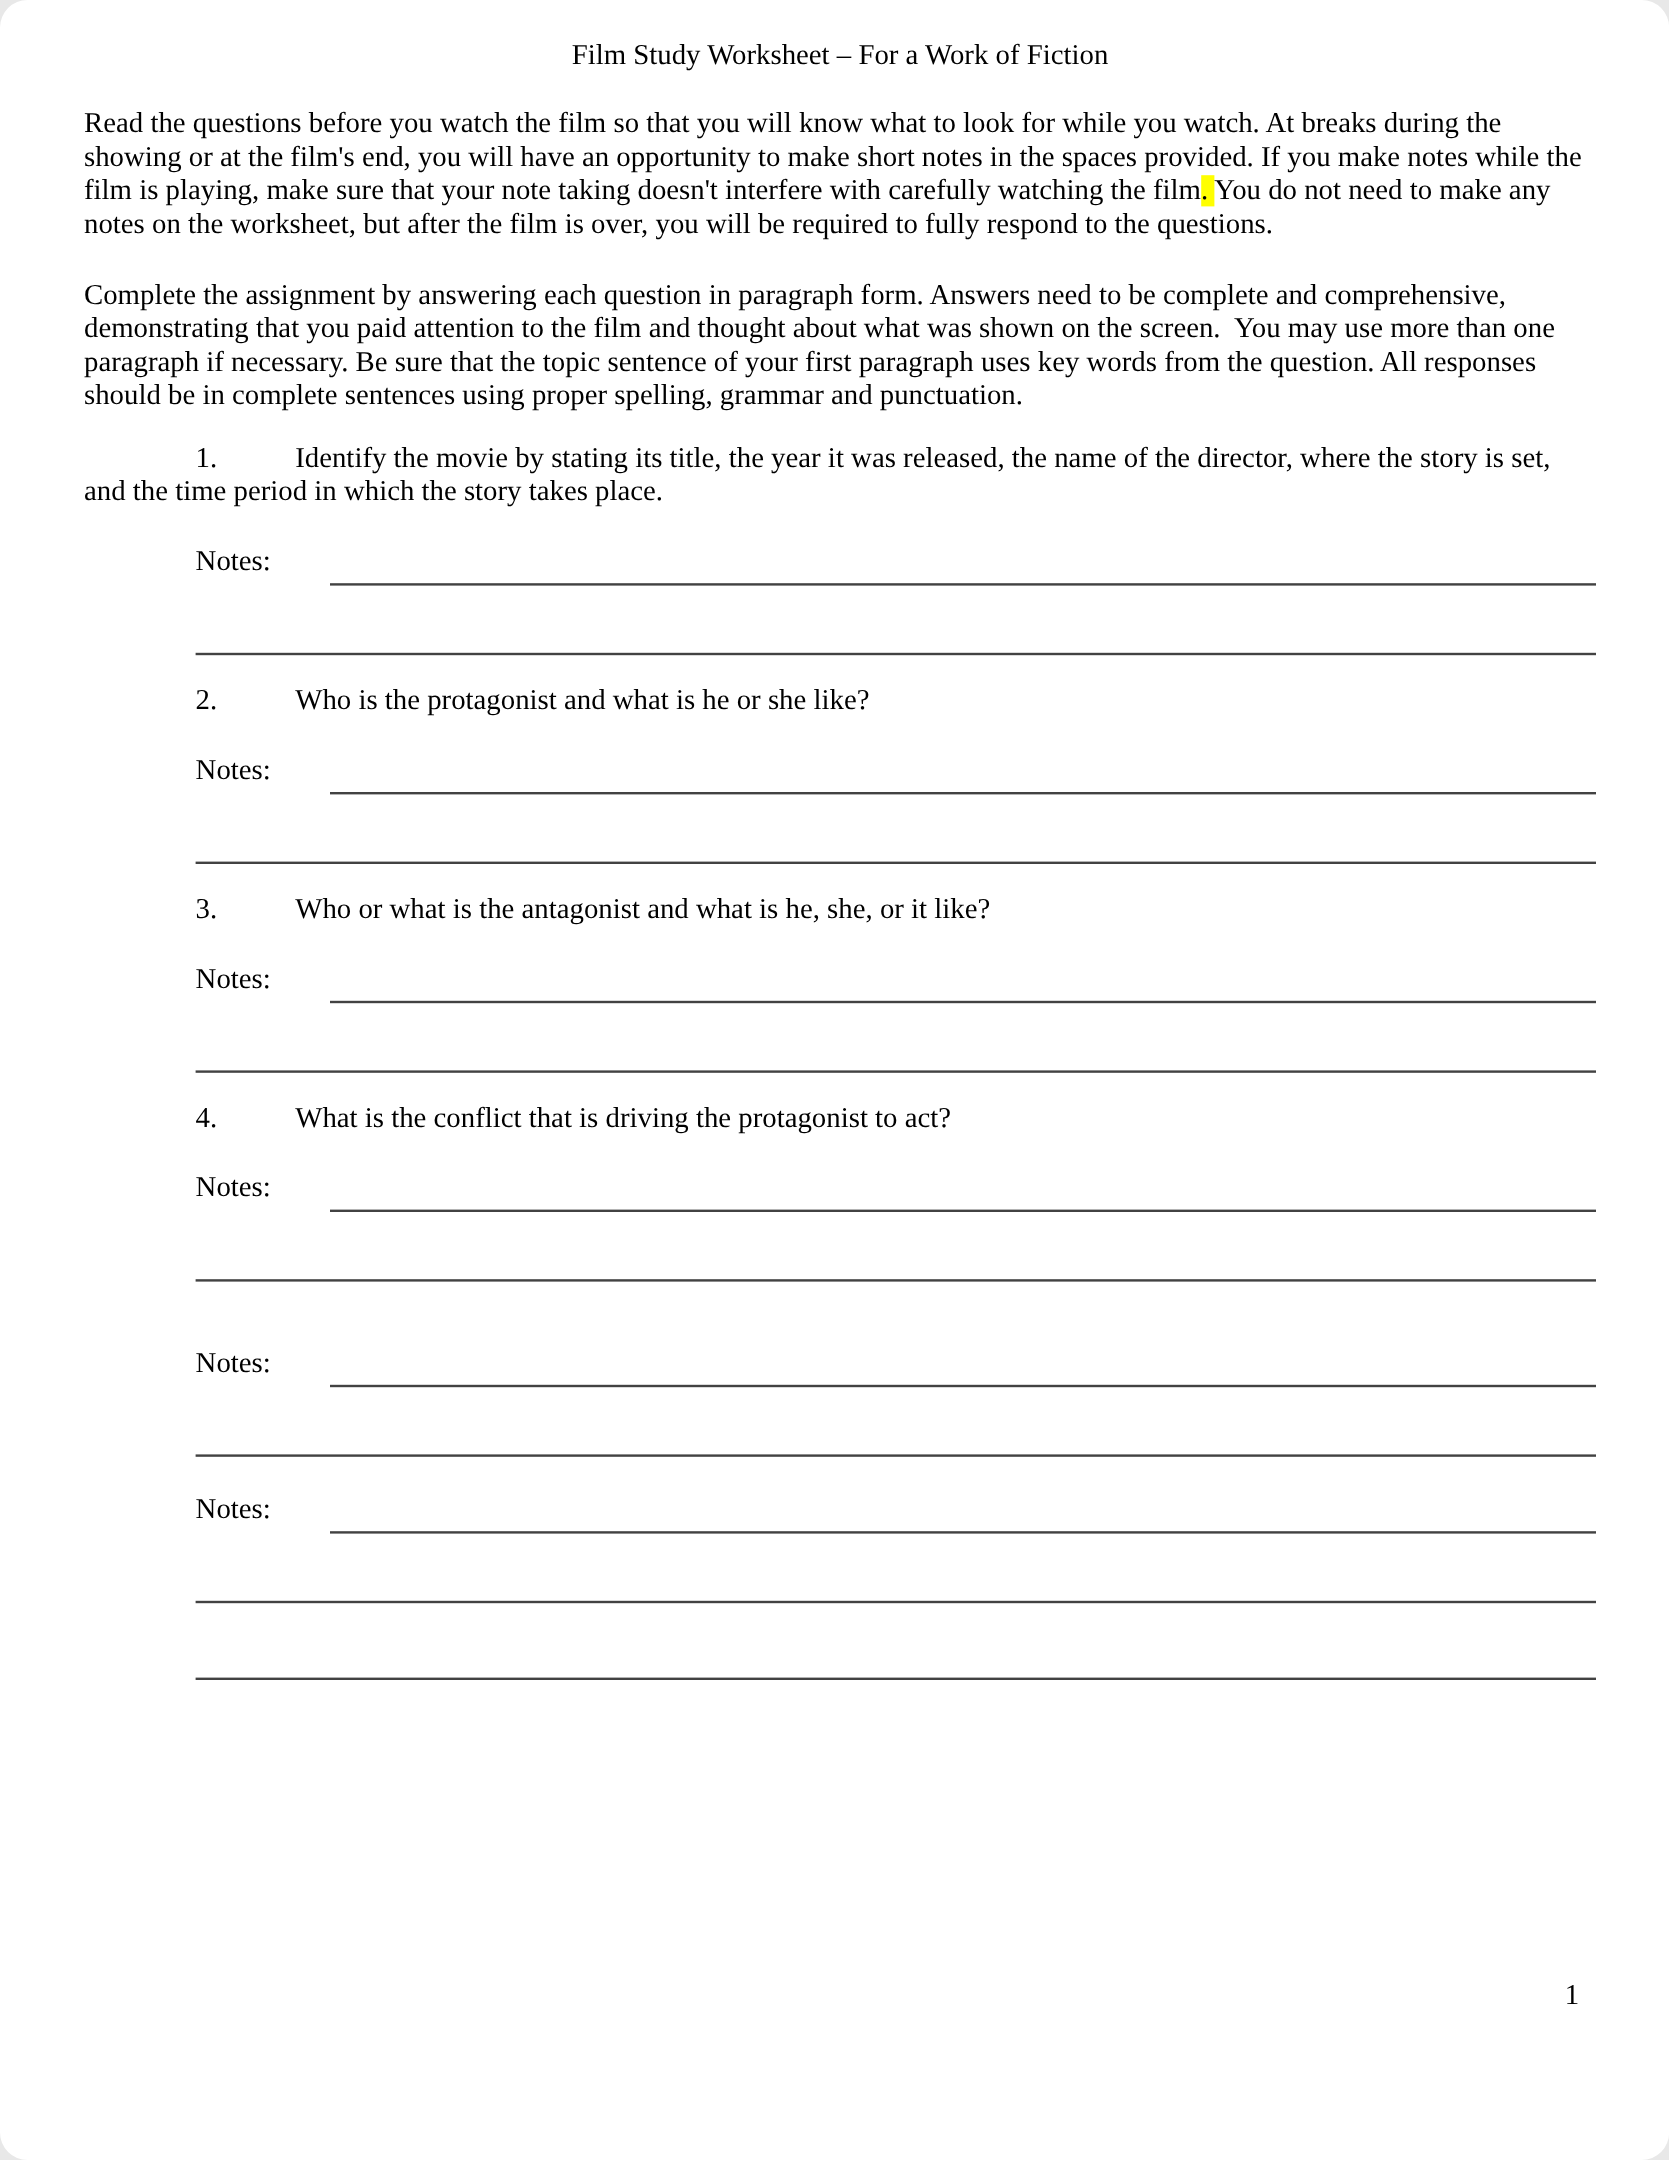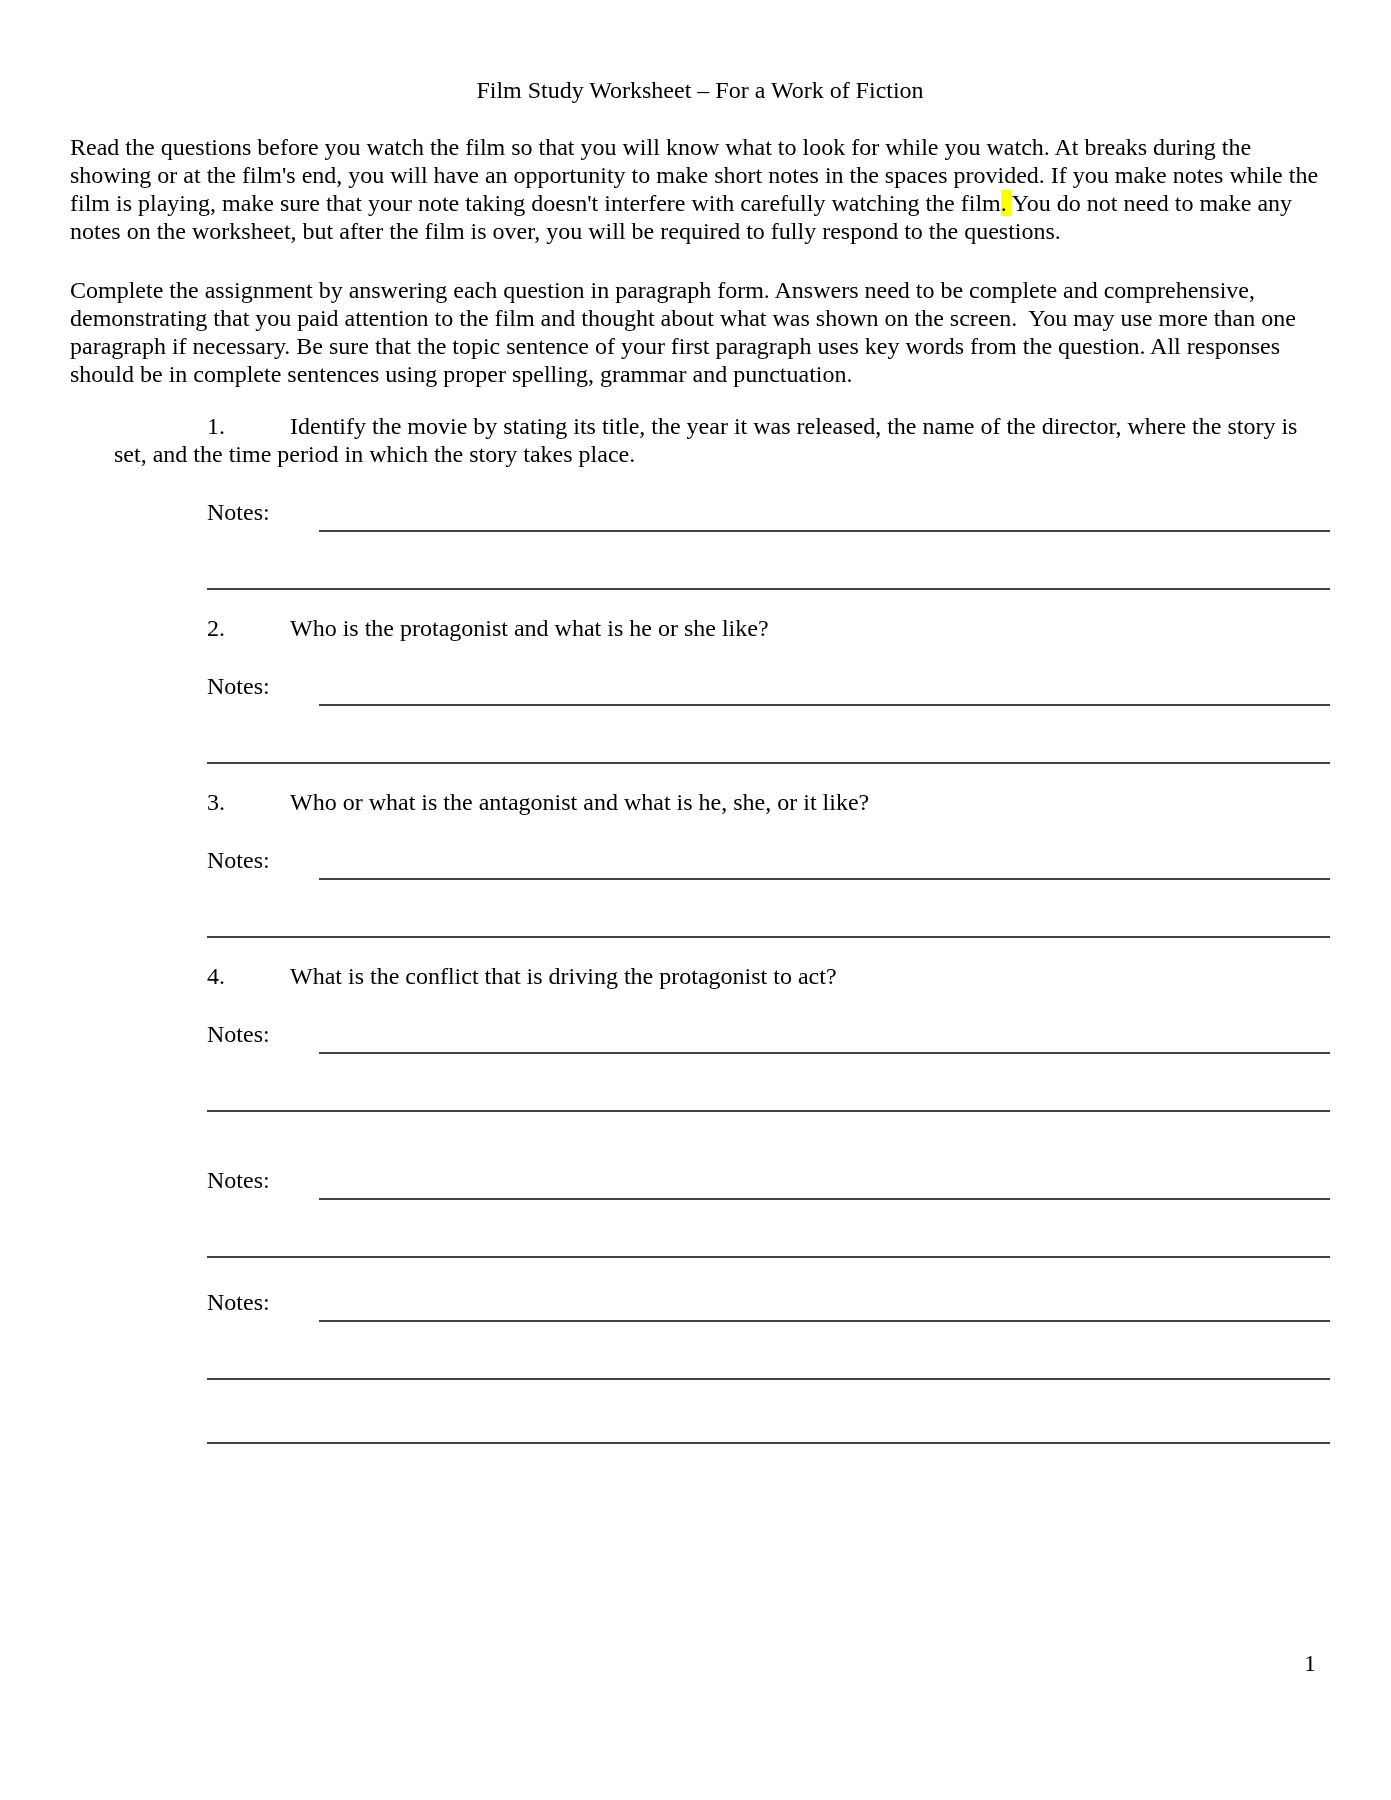--- a/index.html
+++ b/index.html
@@ -7,42 +7,43 @@
   .page {
     position: relative;
     width: 1391px;
     height: 1800px;
     margin: 0 auto;
     background: #ffffff;
     color: #000000;
     font-family: "Liberation Serif", "DejaVu Serif", serif;
     font-size: 24px;
     line-height: 28px;
-    padding: 76px 61px 0 70px;
+    padding: 32px 61px 0 70px;
     overflow: hidden;
+    border-radius: 23px;
   }
   .doc-title {
     text-align: center;
     font-weight: normal;
     font-size: 24px;
     line-height: 28px;
     margin-bottom: 29px;
   }
   .intro-para {
     white-space: pre-wrap;
     margin-bottom: 31px;
     text-align: left;
   }
   .intro-para.second { margin-bottom: 12px; }
   mark.hl {
     background: #ffff00;
     color: #000000;
     white-space: pre;
   }
-  .question { margin-top: 24px; margin-left: 44px; }
+  .question { margin-top: 24px; }
   .question.extra-space { margin-top: 54px; }
   .q-line {
     text-indent: 93px;
     white-space: pre-wrap;
   }
   .q-num {
     display: inline-block;
     text-indent: 0;
     width: 83px;
   }

